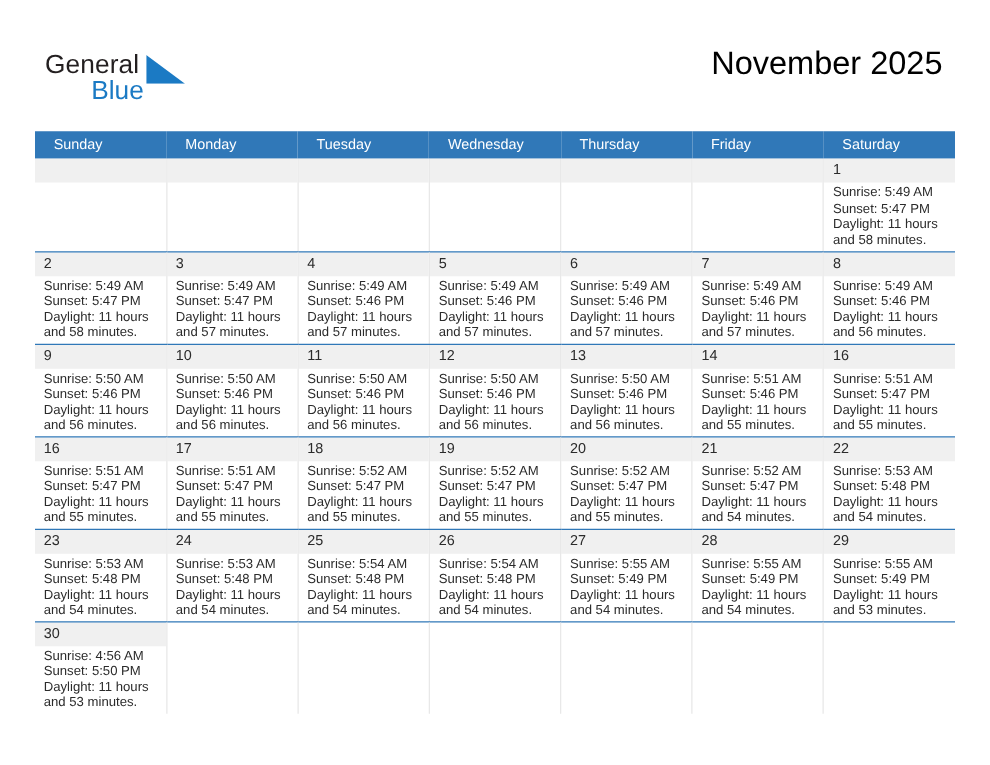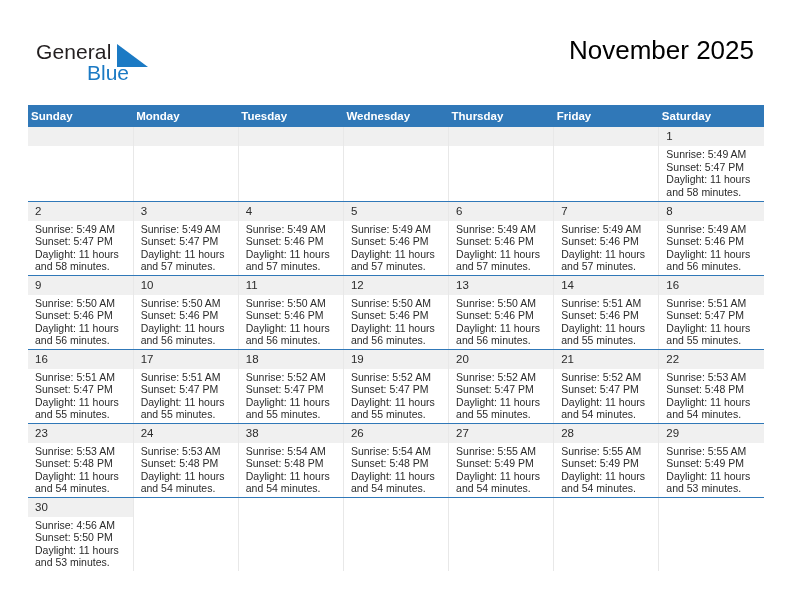--- a/index.html
+++ b/index.html
@@ -40,21 +40,21 @@
     position: absolute;
     left: 0;
     top: 0;
     font-size: 21px;
     color: #231f20;
     letter-spacing: 0.1px;
     line-height: 24px;
   }
   .logo-blue {
     position: absolute;
-    left: 51px;
+    left: 37px;
     top: 21px;
     font-size: 21px;
     color: #1b7ac4;
     line-height: 24px;
   }
   .logo-flag {
     position: absolute;
     left: 81px;
     top: 4px;
     width: 31px;
@@ -88,23 +88,23 @@
     left: 28px;
     top: 105px;
     width: 736px;
     border-collapse: collapse;
     table-layout: fixed;
   }
   .calendar th {
     background: #3078b8;
     color: #ffffff;
     font-size: 11.5px;
-    font-weight: bold;
+    font-weight: normal;
     text-align: left;
-    padding: 5px 0 5px 3px;
+    padding: 5px 0 5px 15px;
     height: 11px;
     border: none;
   }
   .calendar td {
     vertical-align: top;
     padding: 0;
     border-right: 1px solid #e8e8e8;
     border-bottom: 1px solid #3078b8;
     height: 74px;
     box-sizing: border-box;
@@ -407,21 +407,21 @@
           <td>
             <div class="daynum">24</div>
             <div class="info">
               <div>Sunrise: 5:53 AM</div>
               <div>Sunset: 5:48 PM</div>
               <div>Daylight: 11 hours</div>
               <div>and 54 minutes.</div>
             </div>
           </td>
           <td>
-            <div class="daynum">38</div>
+            <div class="daynum">25</div>
             <div class="info">
               <div>Sunrise: 5:54 AM</div>
               <div>Sunset: 5:48 PM</div>
               <div>Daylight: 11 hours</div>
               <div>and 54 minutes.</div>
             </div>
           </td>
           <td>
             <div class="daynum">26</div>
             <div class="info">

